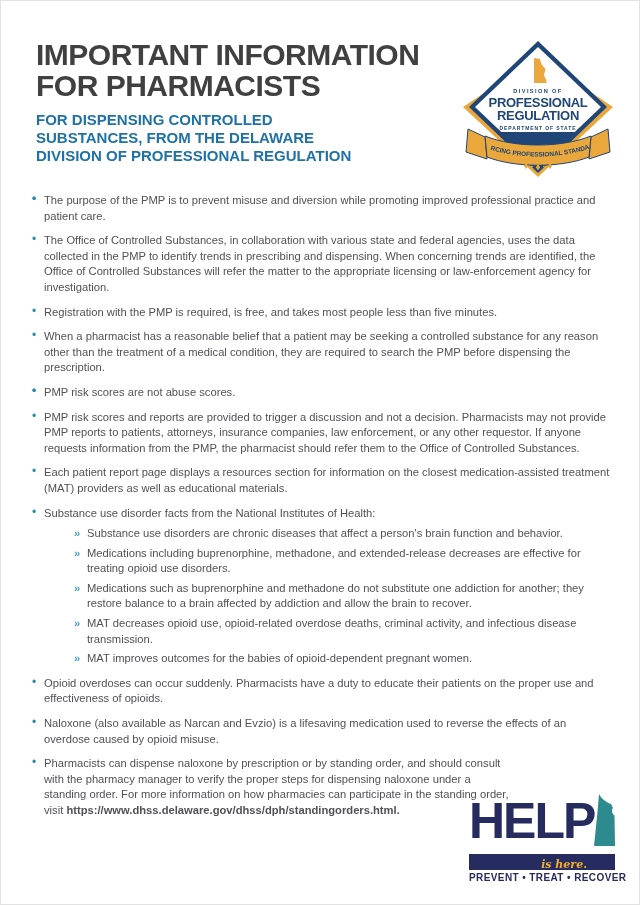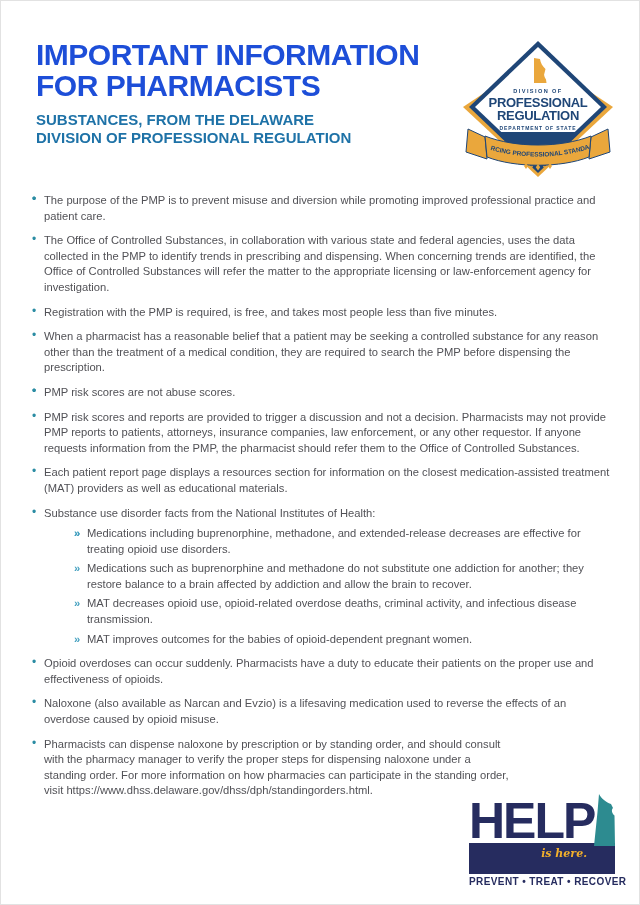--- a/index.html
+++ b/index.html
@@ -12,21 +12,21 @@
     border:1px solid #e2e2e2;
     overflow:hidden;
   }
   
   .header {
     display:flex;
     padding:38px 26px 0 35px;
   }
   .header-text { flex:1; }
   .title {
-    color:#1d4ed8;
+    color:#404040;
     font-size:30px;
     font-weight:bold;
     letter-spacing:-0.5px;
     line-height:1.04;
   }
   .subtitle {
     margin-top:10px;
     color:#1e72a7;
     font-size:15px;
     font-weight:bold;
@@ -49,42 +49,42 @@
     position:absolute; left:1px; top:-1px;
     color:#2b8ca3; font-size:12px;
   }
   ul.sub { list-style:none; margin-top:5px; padding-left:30px; }
   li.sb { position:relative; padding-left:13px; margin-bottom:4px; }
   .chev {
     position:absolute; left:0; top:0;
     color:#45a1c0; font-weight:bold;
   }
   li.b.last { width:478px; margin-bottom:0; }
-  .url { color:#515156; font-weight:normal;margin-top:11px; }
+  .url { color:#515156; font-weight:bold;margin-top:11px; }
 
   
   .help-logo {
     position:absolute;
     right:24px; top:795px;
     width:146px;
   }
   .help-word {
     display:block;
     color:#262c5f;
     font-size:50px;
     font-weight:bold;
     letter-spacing:-2px;
     line-height:0.82;
     padding-top:5px;
   }
   .help-bar {
     position:relative;
     background:#262c5f;
-    height:31px;
-    margin-top:1px;
+    height:16px;
+    margin-top:12px;
     text-align:right;
     padding-right:28px;
   }
   .is-here {
     color:#f2b02c;
     font-family:"DejaVu Serif", serif;
     font-style:italic;
     font-weight:bold;
     font-size:11px;
     line-height:15px;
@@ -108,20 +108,21 @@
 
 <div class="page">
 
   <div class="header">
     <div class="header-text">
       <div class="title">
         <div>IMPORTANT INFORMATION</div>
         <div>FOR PHARMACISTS</div>
       </div>
       <div class="subtitle">
+        <div>FOR DISPENSING CONTROLLED</div>
         <div>SUBSTANCES, FROM THE DELAWARE</div>
         <div>DIVISION OF PROFESSIONAL REGULATION</div>
       </div>
     </div>
 
     <svg class="seal" viewBox="0 0 150 140">
       <defs>
         <path id="ribbonArc" d="M25,112 C55,122 95,122 125,112" fill="none"></path>
       </defs>
 
@@ -190,20 +191,21 @@
       <li class="b">
         <span class="dot">•</span>
         <span>Each patient report page displays a resources section for information on the closest medication-assisted treatment (MAT) providers as well as educational materials.</span>
       </li>
       <li class="b">
         <span class="dot">•</span>
         <span>Substance use disorder facts from the National Institutes of Health:</span>
         <ul class="sub">
           <li class="sb">
             <span class="chev">»</span>
+            <span>Substance use disorders are chronic diseases that affect a person's brain function and behavior.</span>
           </li>
           <li class="sb">
             <span class="chev">»</span>
             <span>Medications including buprenorphine, methadone, and extended-release decreases are effective for treating opioid use disorders.</span>
           </li>
           <li class="sb">
             <span class="chev">»</span>
             <span>Medications such as buprenorphine and methadone do not substitute one addiction for another; they restore balance to a brain affected by addiction and allow the brain to recover.</span>
           </li>
           <li class="sb">

